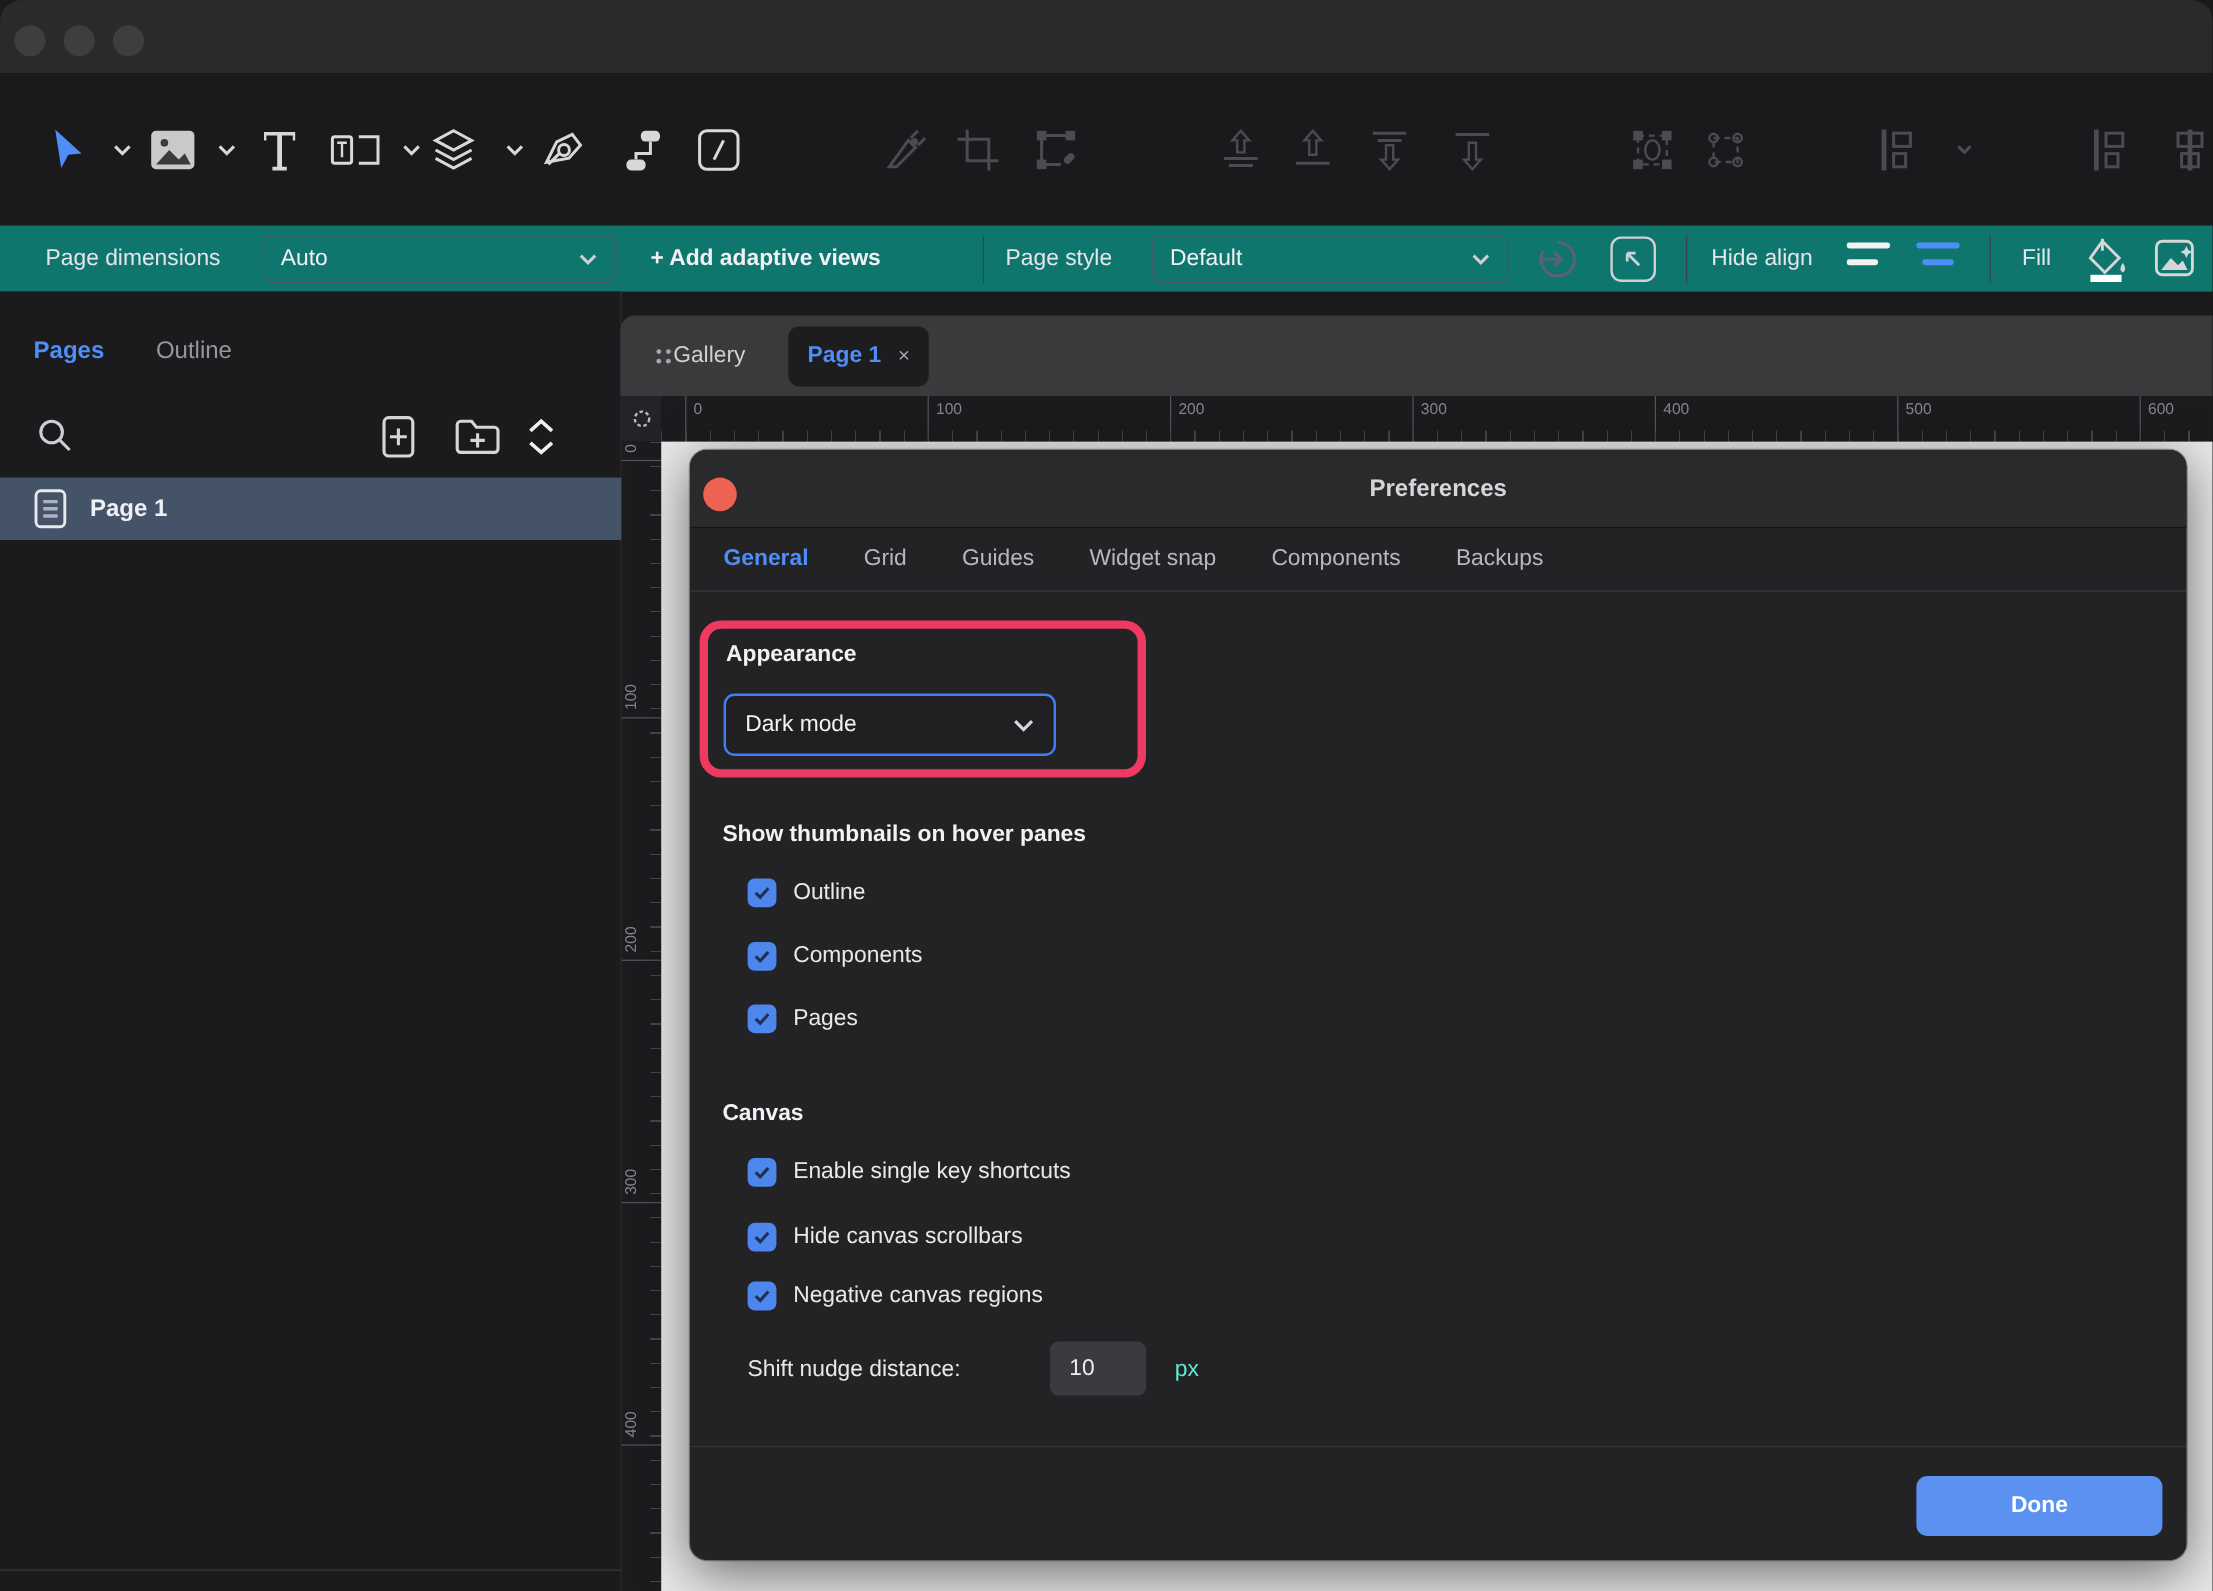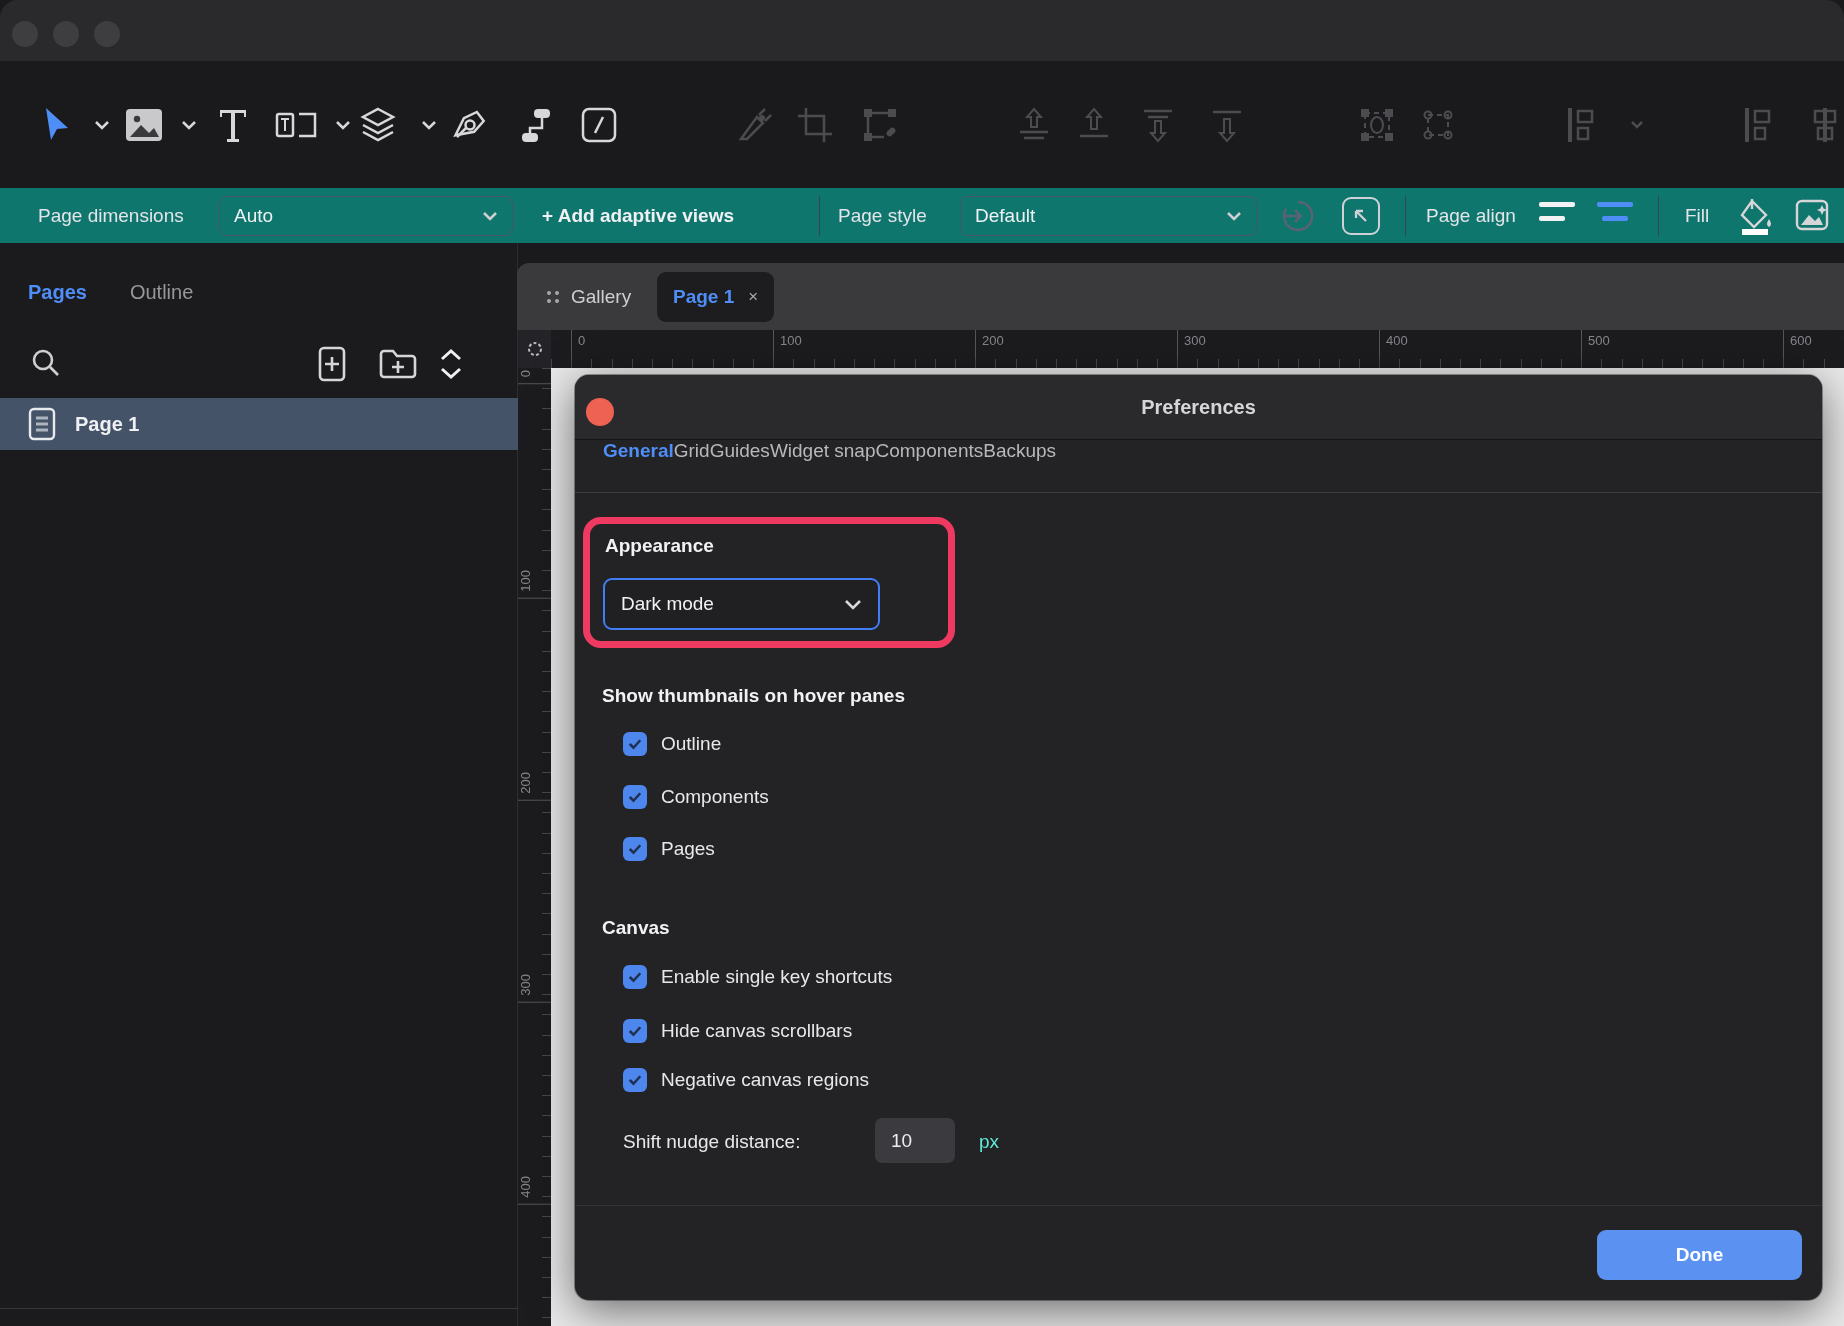--- a/index.html
+++ b/index.html
@@ -31,21 +31,21 @@
   .side-tabs{position:absolute;left:28px;top:38px;display:flex;gap:43px;}
   .side-tab{font-size:20px;color:#97979b;}
   .side-tab.active{color:#4f8df7;font-weight:700;}
   .side-actions{position:absolute;left:0;top:100px;width:518px;height:44px;}
   .page-row{position:absolute;left:0;top:155px;width:518px;height:52px;background:#455369;display:flex;align-items:center;}
   .page-row .txt{color:#eef0f3;font-size:20px;font-weight:700;margin-left:32px;}
   .side-bottom-line{position:absolute;left:0;top:1065px;width:518px;border-top:1px solid #38383b;}
 
   
   .doctabs{position:absolute;left:517px;top:263px;width:1327px;height:67px;background:#3a3a3c;border-radius:12px 0 0 0;}
-  .gallery{position:absolute;left:28px;top:0;height:67px;display:flex;align-items:center;gap:10px;color:#cfcfd2;font-size:19px;font-weight:500;}
+  .gallery{position:absolute;left:28px;top:0;height:67px;display:flex;align-items:center;color:#cfcfd2;font-size:19px;font-weight:500;}
   .activetab{position:absolute;left:140px;top:9px;height:50px;background:#1d1d20;border-radius:9px;display:flex;align-items:center;padding:0 16px;gap:14px;}
   .activetab .t{color:#4f8df7;font-size:19px;font-weight:700;}
   .activetab .x{color:#a9a9ad;font-size:17px;}
 
   
   .rcorner{position:absolute;left:518px;top:330px;width:33px;height:38px;background:#242428;display:flex;align-items:center;justify-content:center;}
   .hruler{position:absolute;left:551px;top:330px;width:1293px;height:38px;background:#1c1c1f;}
   .hruler::after{content:"";position:absolute;left:0;bottom:0;height:9px;width:100%;
     background:repeating-linear-gradient(to right,#47474d 0 1px,transparent 1px 20.2px);}
   .hlab{position:absolute;top:0;bottom:0;border-left:1px solid #55555b;padding:3px 0 0 6px;font-size:13px;color:#85858b;}
@@ -57,21 +57,21 @@
 
   
   .page-canvas{position:absolute;left:551px;top:368px;width:1293px;height:958px;background:#e9e9e9;}
 
   
   .dialog{position:absolute;left:575px;top:375px;width:1247px;height:925px;background:#232326;border-radius:14px;
     box-shadow:0 10px 45px rgba(0,0,0,.55),0 0 0 1px rgba(0,0,0,.35);}
   .dlg-header{position:absolute;left:0;top:0;width:100%;height:65px;background:#2a2a2d;border-radius:14px 14px 0 0;border-bottom:1px solid #151517;}
   .dlg-close{position:absolute;left:11px;top:23px;width:28px;height:28px;border-radius:50%;background:#ed6253;}
   .dlg-title{position:absolute;left:0;top:0;width:100%;height:65px;line-height:65px;text-align:center;color:#d6d6d9;font-size:20px;font-weight:700;}
-  .dlg-tabs{position:absolute;left:28px;top:65px;height:52px;display:flex;}
+  .dlg-tabs{position:absolute;left:28px;top:65px;height:52px;display:flex;gap:46px;align-items:center;}
   .dlg-tab{font-size:19px;color:#b8b8bc;font-weight:500;}
   .dlg-tab.active{color:#4f8df7;font-weight:700;}
   .dlg-tabline{position:absolute;left:0;top:117px;width:100%;border-top:1px solid #3d3d40;}
 
   .hl-rect{position:absolute;left:8px;top:142px;width:372px;height:131px;border:7px solid #ee3a60;border-radius:18px;}
   .sec-h{position:absolute;left:27px;color:#f2f2f4;font-size:19px;font-weight:700;}
   .drop{position:absolute;left:28px;top:203px;width:277px;height:52px;border:2px solid #3f7ef4;border-radius:9px;
     display:flex;align-items:center;justify-content:space-between;padding:0 16px;color:#f2f2f4;font-size:19px;background:#202023;text-align:center;}
 
   .chk-row{position:absolute;left:48px;display:flex;align-items:center;gap:14px;height:28px;}
@@ -289,21 +289,21 @@
           <path d="M17 3 A14 14 0 1 1 5 10" fill="none" stroke="#5a6273" stroke-width="2.5"></path>
           <path d="M4 17 H20 M14 11 L20 17 L14 23" fill="none" stroke="#5a6273" stroke-width="2.5"></path>
         </svg>
     </div>
     <div style="position:absolute;left:1342px;top:9px;width:38px;height:38px;border:2px solid #cfd1d6;border-radius:9px;display:flex;align-items:center;justify-content:center">
       <svg width="18" height="18" viewBox="0 0 18 18">
           <path d="M14 14 L4 4 M4 4 L4 11 M4 4 L11 4" fill="none" stroke="#cfd1d6" stroke-width="2.3"></path>
         </svg>
     </div>
     <div class="vdiv" style="left:1405px"></div>
-    <div class="lbl" style="left:1426px">Page align</div>
+    <div class="lbl" style="left:1426px">Hide align</div>
     <div class="alignicon" style="left:1539px">
       <span style="width:36px;background:#f2f2f4"></span>
         <span style="width:26px;background:#f2f2f4"></span>
         <span style="width:36px;background:#f2f2f4;height:0"></span>
     </div>
     <div class="alignicon" style="left:1597px">
       <span style="width:36px;background:#4f8df7"></span>
         <span style="width:26px;background:#4f8df7;margin:0 auto"></span>
         <span style="height:0"></span>
     </div>

